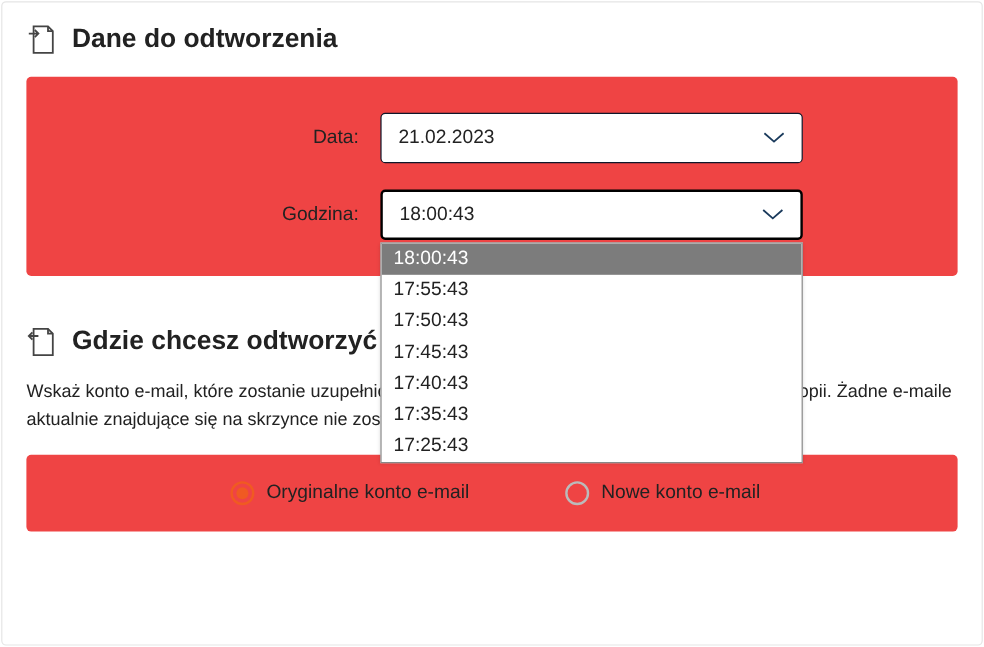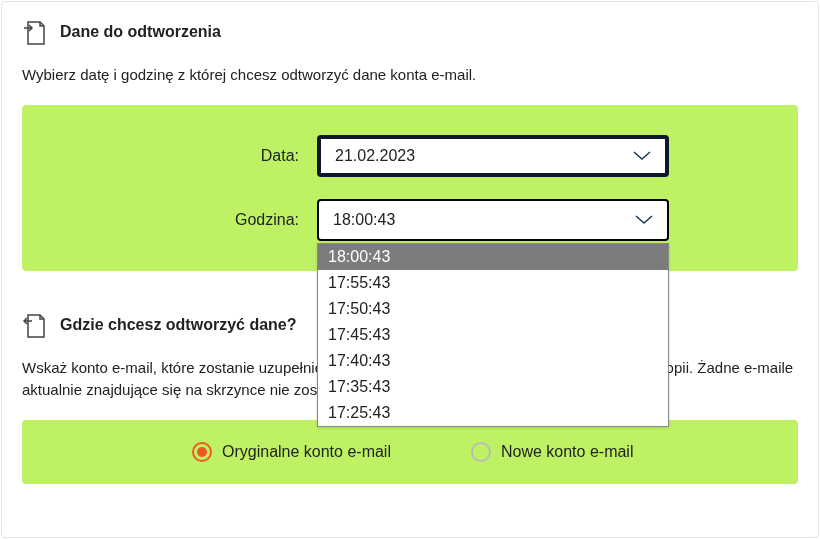--- a/index.html
+++ b/index.html
@@ -1,27 +1,27 @@
 <!DOCTYPE html>
 <html><head>
 <meta charset="utf-8">
 <style>
 *{box-sizing:border-box;margin:0;padding:0}
 body{font-family:-apple-system,BlinkMacSystemFont,"Segoe UI",Arial,sans-serif;background:#fff;width:820px;height:539px;overflow:hidden;position:relative}
 .container{border:1px solid #e5e5e5;border-radius:4px;width:818px;height:537px;margin:1px;padding:0;position:relative}
 .section{padding:16px 20px 0 20px}
 .section-header{display:flex;align-items:center;gap:12px;margin-bottom:18px}
-.section-title{font-size:16px;font-weight:600;color:#222}
+.section-title{font-size:22px;font-weight:600;color:#222}
 .section-desc{font-size:15px;color:#222;line-height:1.5;margin-bottom:18px}
-.panel{background:#bef264;border-radius:4px;padding:30px 20px;margin-bottom:24px}
+.panel{background:#ef4444;border-radius:4px;padding:30px 20px;margin-bottom:24px}
 .form-row{display:flex;align-items:center;margin-bottom:22px}
 .form-row:last-child{margin-bottom:0}
 .form-label{width:275px;text-align:right;padding-right:18px;font-size:16px;color:#222}
 .select-wrap{position:relative;width:352px}
-.select-box{width:100%;height:42px;background:#fff;border:4px solid #0f172a;border-radius:4px;padding:0 14px;font-size:16px;color:#222;display:flex;align-items:center;justify-content:space-between;cursor:pointer}
+.select-box{width:100%;height:42px;background:#fff;border:1px solid #0f172a;border-radius:4px;padding:0 14px;font-size:16px;color:#222;display:flex;align-items:center;justify-content:space-between;cursor:pointer}
 .select-box.open{border:2px solid #000}
 .chevron{width:18px;height:10px}
 .dropdown{position:absolute;top:44px;left:0;width:100%;background:#fff;border:1px solid #888;box-shadow:0 1px 3px rgba(0,0,0,0.15);z-index:100}
 .dropdown-inner{max-height:234px;overflow-y:scroll}
 .dropdown-item{padding:4px 10px;font-size:16px;color:#222;cursor:pointer}
 .dropdown-item.selected{background:#7c7c7c;color:#fff}
 .dropdown-inner::-webkit-scrollbar{width:16px}
 .dropdown-inner::-webkit-scrollbar-track{background:#f0f0f0}
 .dropdown-inner::-webkit-scrollbar-thumb{background:#bdbdbd;border:2px solid #f0f0f0}
 .radio-row{display:flex;gap:80px;padding-left:170px;padding-top:22px;padding-bottom:22px}
@@ -39,21 +39,20 @@
 
   <div class="section">
     <div class="section-header">
       <svg class="icon-svg" width="26" height="28" viewBox="0 0 26 28" fill="none" stroke="#444" stroke-width="1.5">
         <path d="M6 4 H18 L22 8 V26 H6 Z"></path>
         <path d="M18 4 V8 H22"></path>
         <path d="M2 10 L10 10 M7 7 L10 10 L7 13" stroke="#444"></path>
       </svg>
       <h2 class="section-title">Dane do odtworzenia</h2>
     </div>
-    <p class="section-desc">Wybierz datę i godzinę z której chcesz odtworzyć dane konta e-mail.</p>
 
     <div class="panel">
       <div class="form-row">
         <div class="form-label">Data:</div>
         <div class="select-wrap">
           <div class="select-box">
             <span>21.02.2023</span>
             <svg class="chevron" viewBox="0 0 18 10" fill="none" stroke="#1a3a5c" stroke-width="1.5">
                 <path d="M1 1 L9 8 L17 1"></path>
               </svg>

